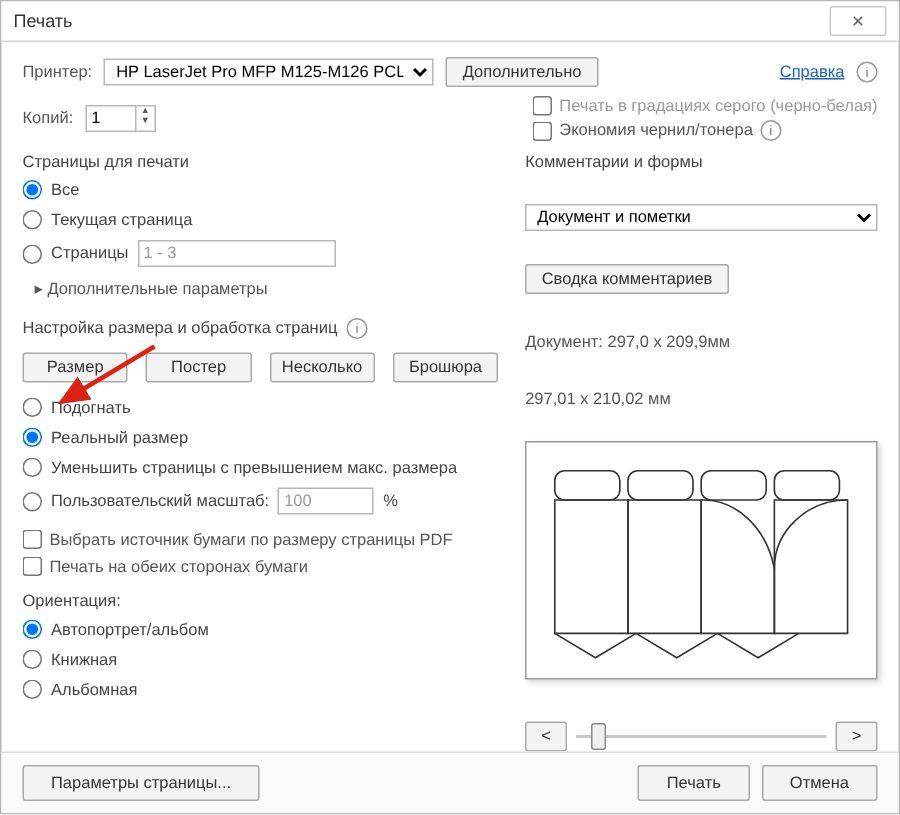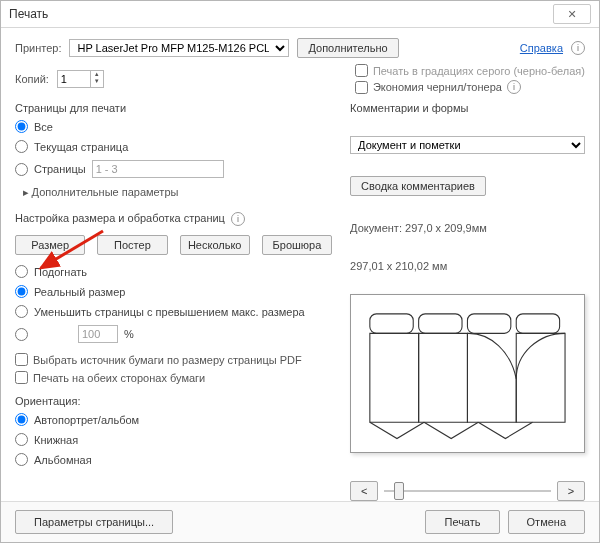--- a/index.html
+++ b/index.html
@@ -132,21 +132,22 @@
         <label class="radio">
             <input type="radio" name="s" checked="" style="">
             <span>Реальный размер</span>
           </label>
         <label class="radio">
             <input type="radio" name="s" style="">
             <span>Уменьшить страницы с превышением макс. размера</span>
           </label>
         <label class="radio">
           <input type="radio" name="s" style="">
-          <input type="text" style="width: 40px; margin-left: 44px;" class="disabled" value="100">
+          <span>Пользовательский масштаб:</span>
+          <input type="text" style="width: 64px;" class="disabled" value="100">
           <span>%</span>
         </label>
 
         <label class="chk" style="margin-top:4px">
           <input type="checkbox" style="">
           <span>Выбрать источник бумаги по размеру страницы PDF</span>
         </label>
         <label class="chk">
           <input type="checkbox" style="">
           <span>Печать на обеих сторонах бумаги</span>

